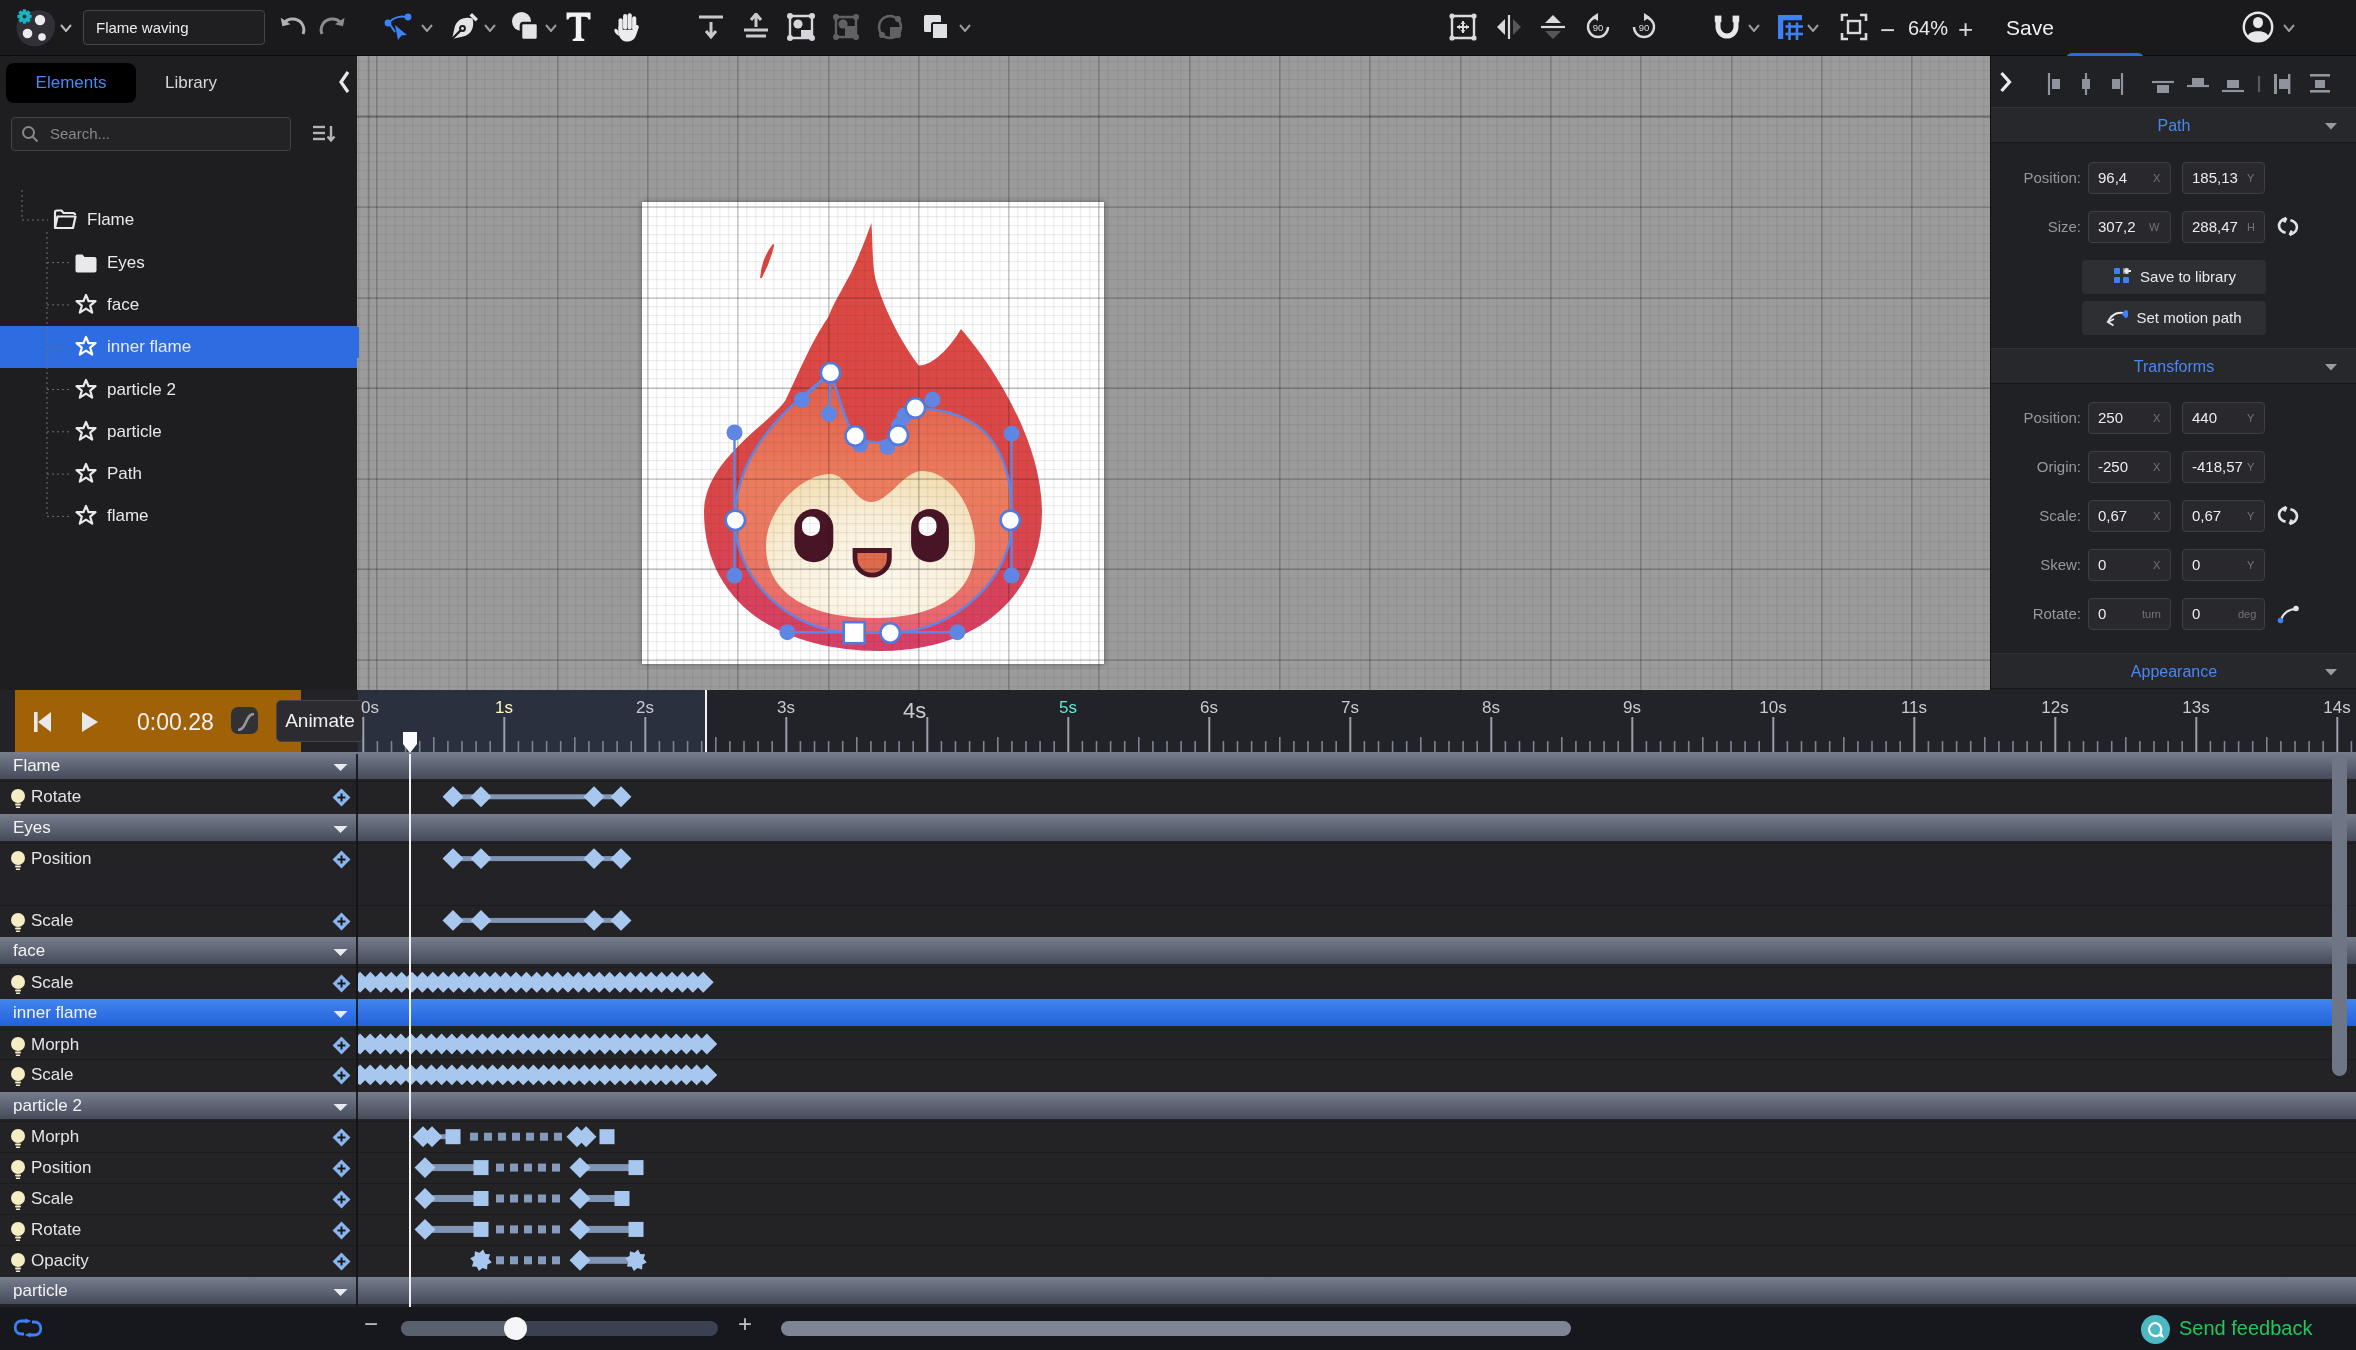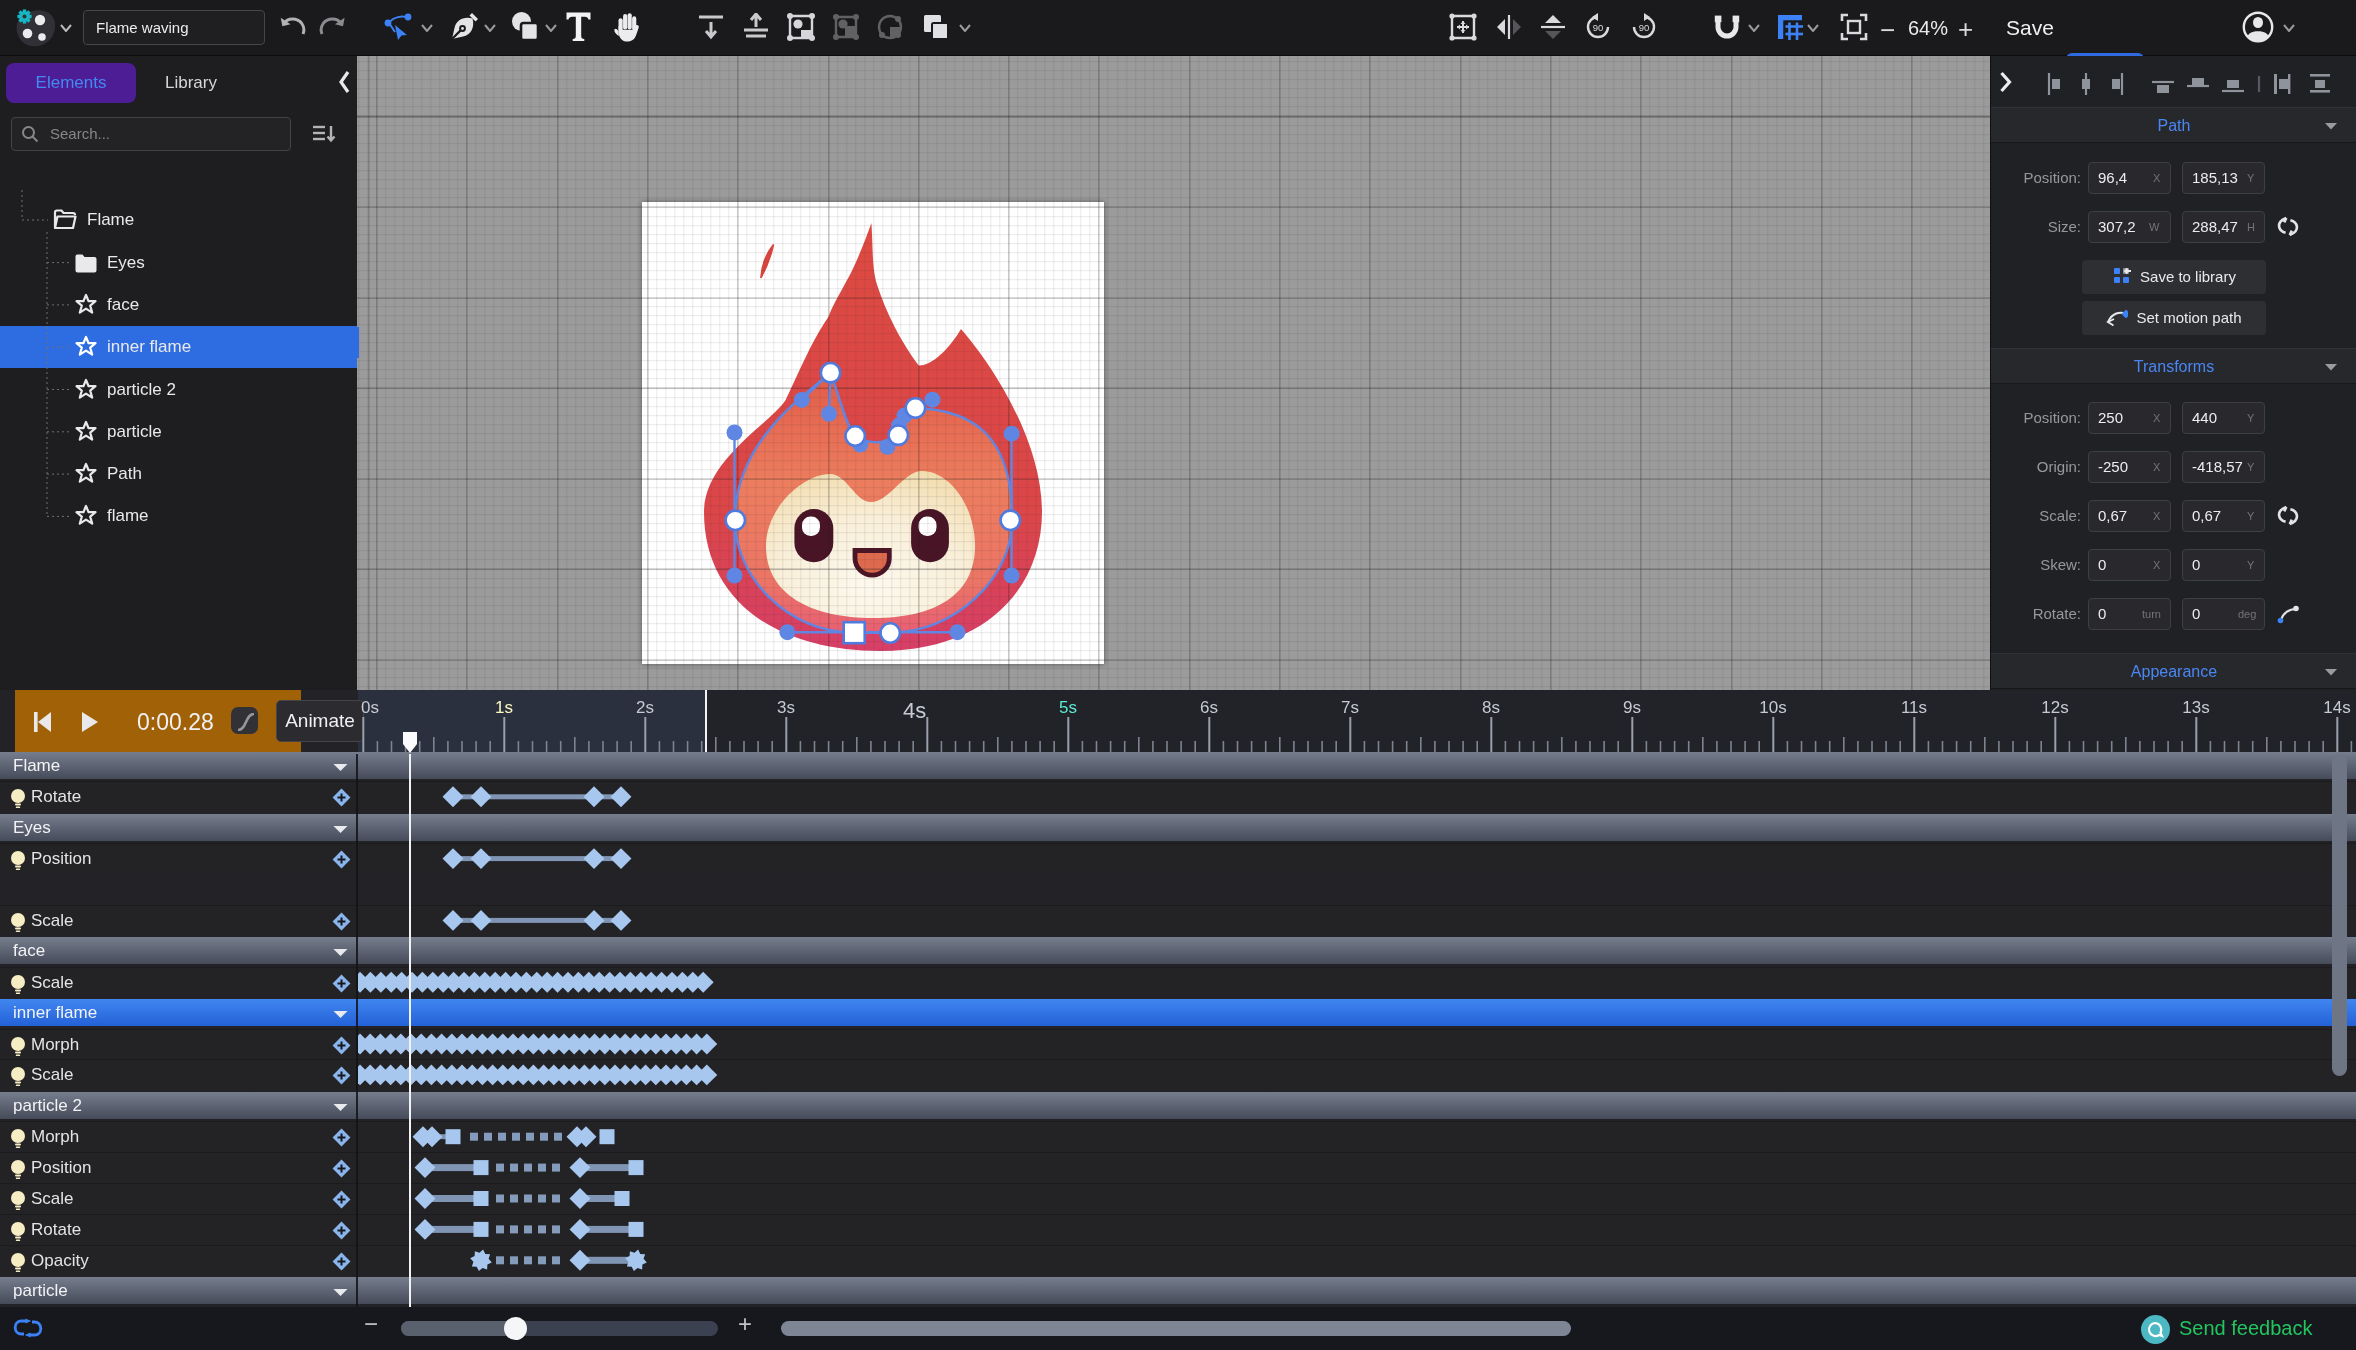--- a/index.html
+++ b/index.html
@@ -6,21 +6,21 @@
 html,body { width:2356px; height:1350px; background:#1a1a1c; font-family:"Liberation Sans", sans-serif; overflow:hidden; -webkit-font-smoothing:antialiased; }
 #page { position:absolute; top:0; left:0; width:2356px; height:1350px; }
 .abs { position:absolute; }
 
 
 #topbar { position:absolute; left:0; top:0; width:2356px; height:56px; background:#1a1a1c; border-bottom:1px solid #0c0c0e; }
 #title-input { position:absolute; left:83px; top:10px; width:182px; height:35px; background:#1f1f22; border:1px solid #45454a; border-radius:4px; color:#ececee; font-size:15px; line-height:33px; padding-left:12px; }
 
 
 #leftpanel { position:absolute; left:0; top:56px; width:357px; height:634px; background:#1e1e20; }
-#tab-elements { position:absolute; left:6px; top:7px; width:130px; height:40px; background:#4c1d95; border-radius:8px; color:#4488f0; font-size:17px; text-align:center; line-height:40px; }
+#tab-elements { position:absolute; left:6px; top:7px; width:130px; height:40px; background:#000000; border-radius:8px; color:#4488f0; font-size:17px; text-align:center; line-height:40px; }
 #tab-library { position:absolute; left:136px; top:7px; width:110px; height:40px; color:#d6d6d8; font-size:17px; text-align:center; line-height:40px; }
 #searchbox { position:absolute; left:11px; top:61px; width:280px; height:34px; background:#232326; border:1px solid #434347; border-radius:4px; color:#87878b; font-size:15px; line-height:32px; padding-left:38px; }
 .treerow { position:absolute; left:0; width:357px; height:42px; color:#e9e9eb; font-size:17px; line-height:42px; }
 .treerow.sel { background:#2e6ce2; }
 
 
 #canvas { position:absolute; left:357px; top:56px; width:1633px; height:634px; background:#9b9b9b; overflow:hidden; }
 #artboard { position:absolute; left:285px; top:146px; width:462px; height:462px; background:#fff; box-shadow:0 0 5px rgba(0,0,0,0.45); }
 #gridoverlay { position:absolute; left:0; top:0; width:1633px; height:634px;
   background-image:

